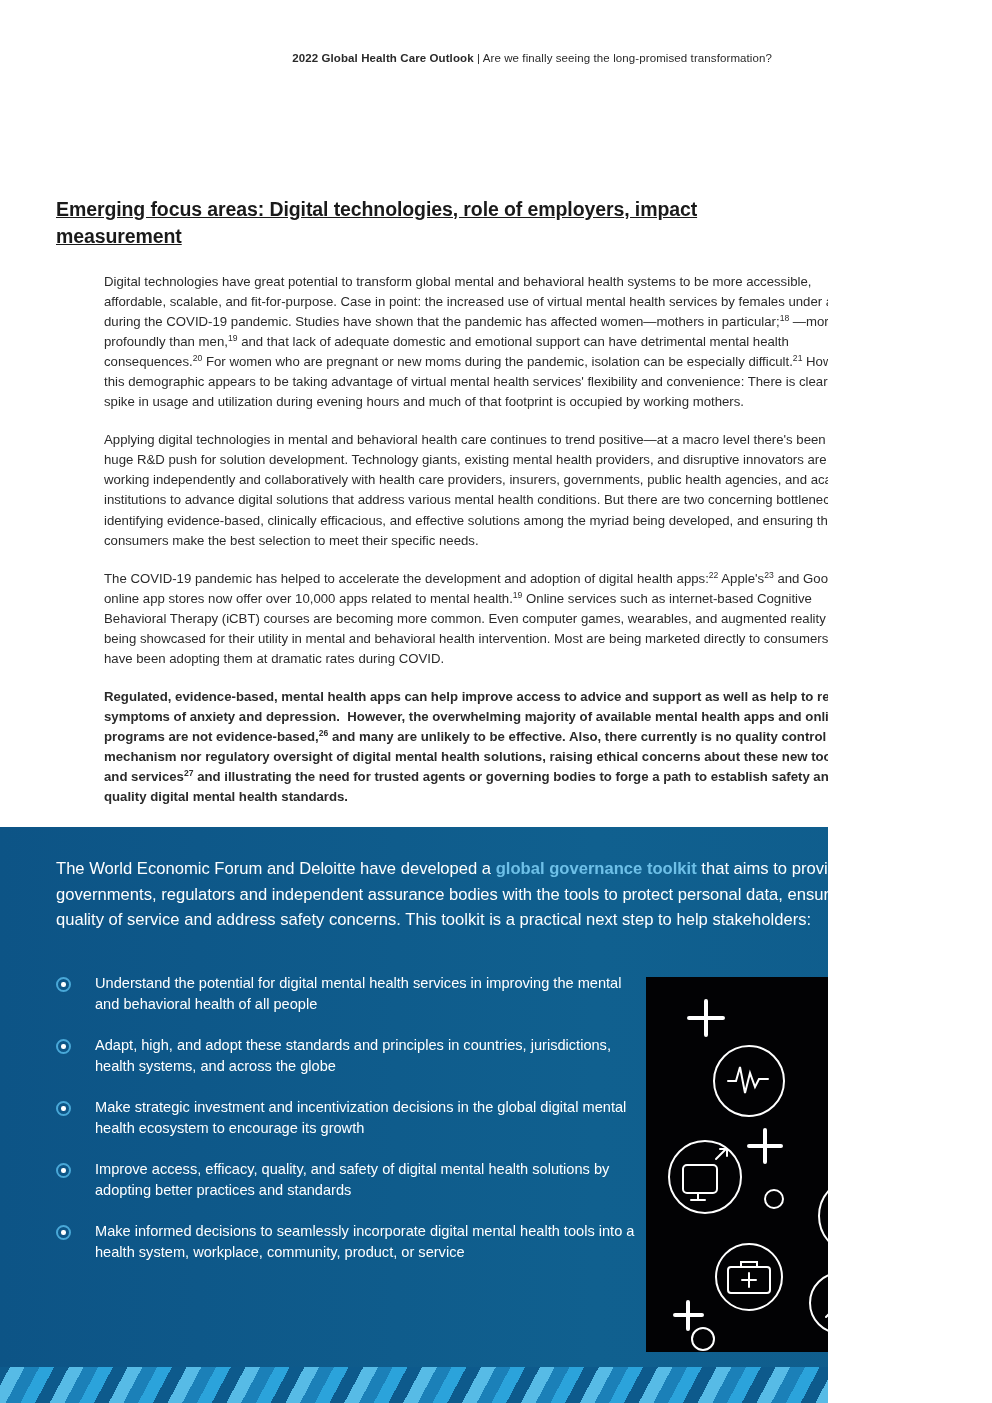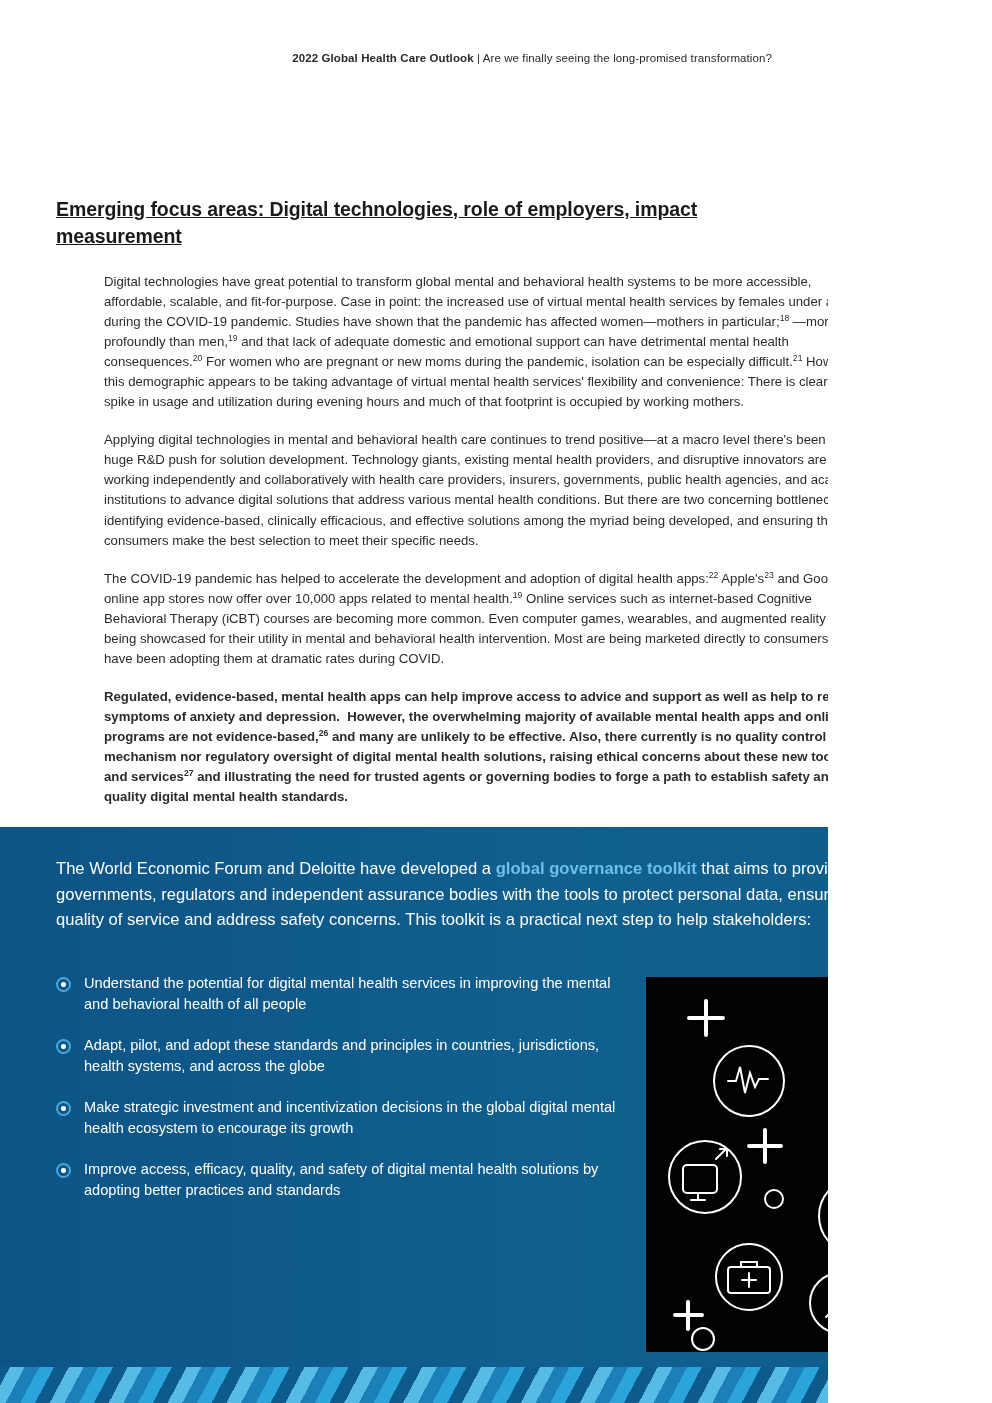--- a/index.html
+++ b/index.html
@@ -121,20 +121,21 @@
     width: 4.4px;
     height: 4.4px;
     border-radius: 50%;
     background: #ffffff;
   }
   .bullet-text {
     font-size: 14.6px;
     line-height: 1.44;
     color: #ffffff;
     max-width: 545px;
+    margin-left: 11px;
   }
 
   
   .illus {
     position: absolute;
     left: 646px;
     top: 977px;
     width: 316px;
     height: 375px;
     background: #020204;
@@ -218,33 +219,39 @@
       <div class="bullet">
         <span class="bullet-icon">
             <span class="ring"></span>
           </span>
         <span class="bullet-text">Understand the potential for digital mental health services in improving the mental and behavioral health of all people</span>
       </div>
       <div class="bullet">
         <span class="bullet-icon">
             <span class="ring"></span>
           </span>
-        <span class="bullet-text">Adapt, pilot, and adopt these standards and principles in countries, jurisdictions, health systems, and across the globe</span>
+        <span class="bullet-text">Adapt, high, and adopt these standards and principles in countries, jurisdictions, health systems, and across the globe</span>
       </div>
       <div class="bullet">
         <span class="bullet-icon">
             <span class="ring"></span>
           </span>
         <span class="bullet-text">Make strategic investment and incentivization decisions in the global digital mental health ecosystem to encourage its growth</span>
       </div>
       <div class="bullet">
         <span class="bullet-icon">
             <span class="ring"></span>
           </span>
         <span class="bullet-text">Improve access, efficacy, quality, and safety of digital mental health solutions by adopting better practices and standards</span>
+      </div>
+      <div class="bullet">
+        <span class="bullet-icon">
+            <span class="ring"></span>
+          </span>
+        <span class="bullet-text">Make informed decisions to seamlessly incorporate digital mental health tools into a health system, workplace, community, product, or service</span>
       </div>
     </div>
 
   </div>
 
   <div class="illus">
     <svg width="316" height="375" viewBox="0 0 316 375" xmlns="http://www.w3.org/2000/svg">
       <rect x="0" y="0" width="316" height="375" fill="#020204"></rect>
       <g stroke="#ffffff" stroke-width="2" fill="none" stroke-linecap="round">
 

